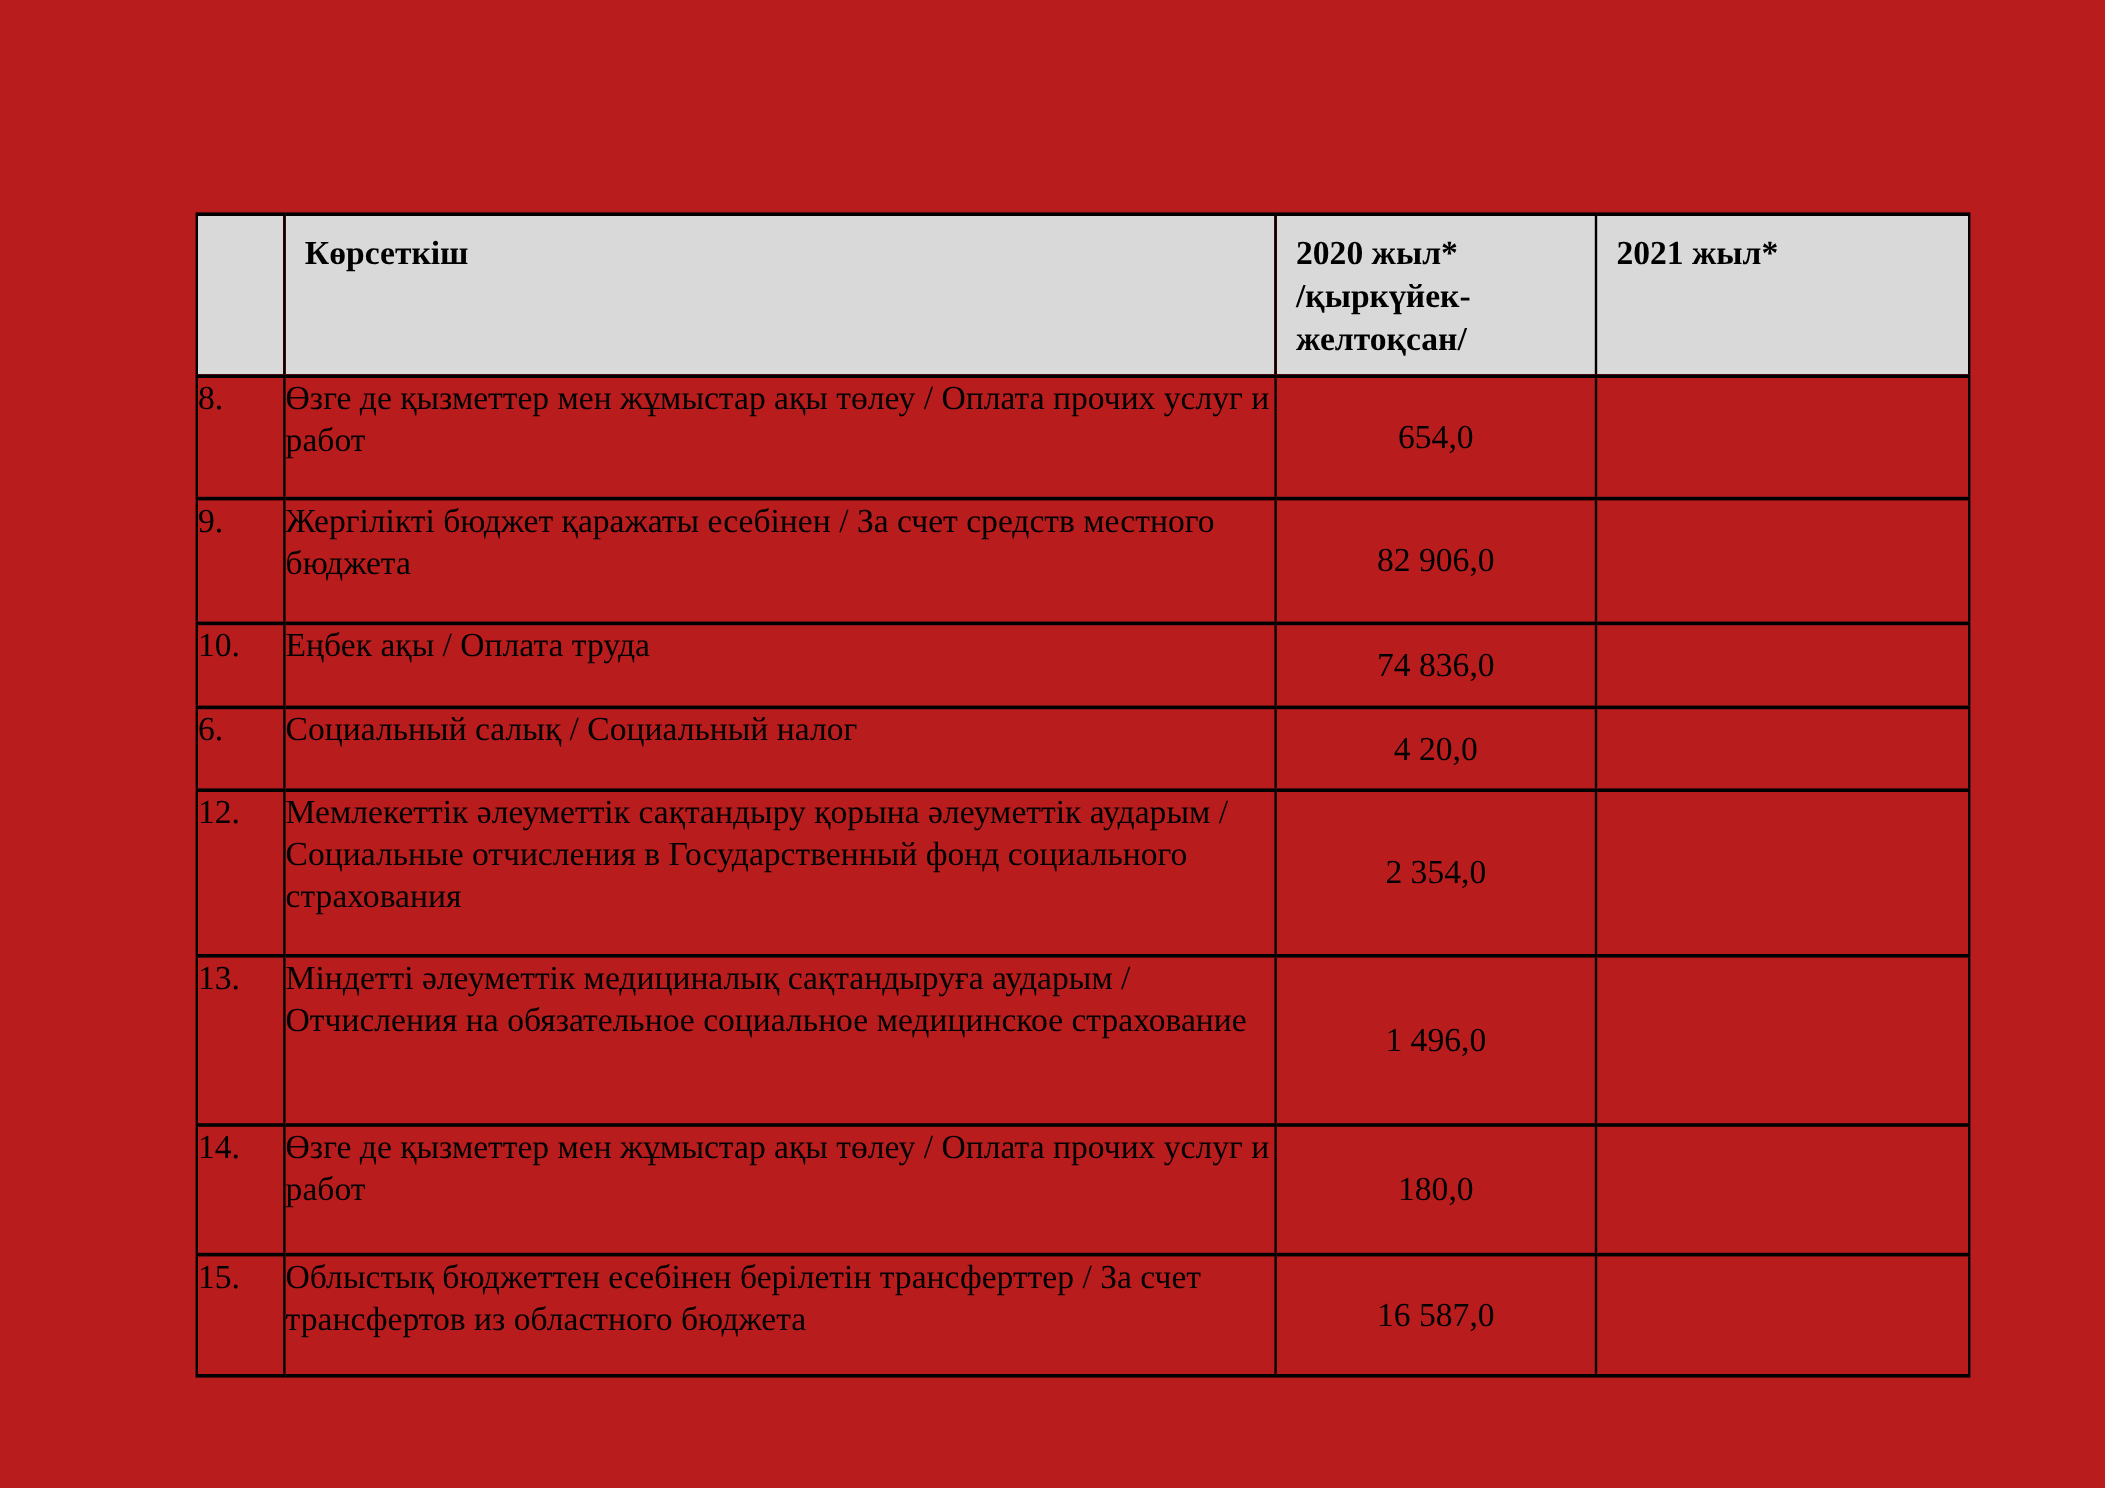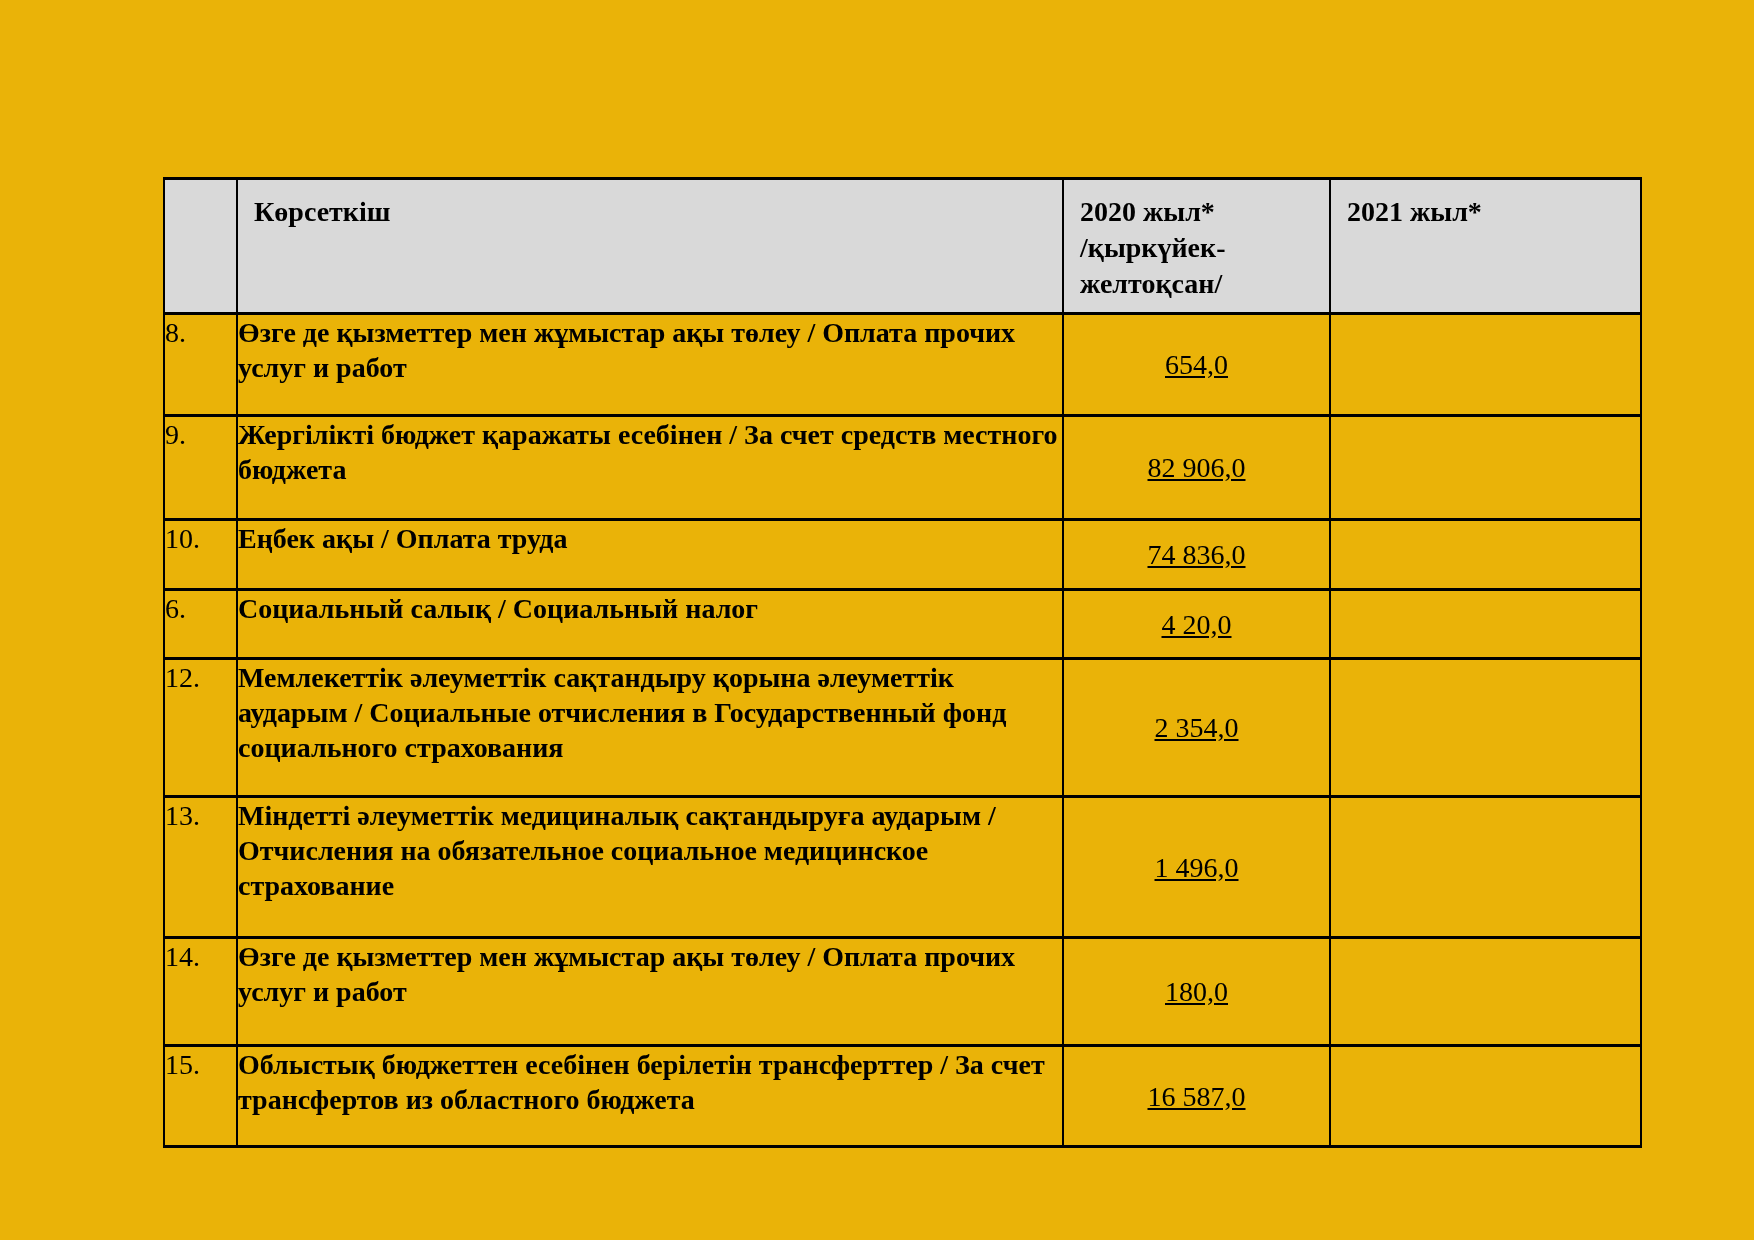--- a/index.html
+++ b/index.html
@@ -8,21 +8,21 @@
     background: #ffffff;
     width: 1754px;
     height: 1240px;
     font-family: "Liberation Serif", "DejaVu Serif", serif;
     color: #000000;
   }
   .page {
     position: relative;
     width: 1754px;
     height: 1240px;
-    background: #eab308;
+    background: #b91c1c;
     overflow: hidden;
   }
   table.report {
     position: absolute;
     left: 163px;
     top: 177px;
     width: 1477px;
     border-collapse: collapse;
     table-layout: fixed;
   }
@@ -58,27 +58,25 @@
   
   td.num {
     vertical-align: top;
     text-align: left;
     padding: 8px 4px 0 8px;
   }
   td.ind {
     vertical-align: top;
     text-align: left;
     padding: 8px 22px 0 16px;
-    font-weight: bold;
   }
   td.val {
     vertical-align: middle;
     text-align: center;
     white-space: nowrap;
-    text-decoration: underline;
   }
   td.empty { vertical-align: middle; }
 
   tr.r8  { height: 102px; }
   tr.r9  { height: 104px; }
   tr.r10 { height: 70px; margin-left: 32px;  }
   tr.r11 { height: 69px;  }
   tr.r12 { height: 138px; }
   tr.r13 { height: 141px; padding-left: 24px; }
   tr.r14 { height: 108px; }

